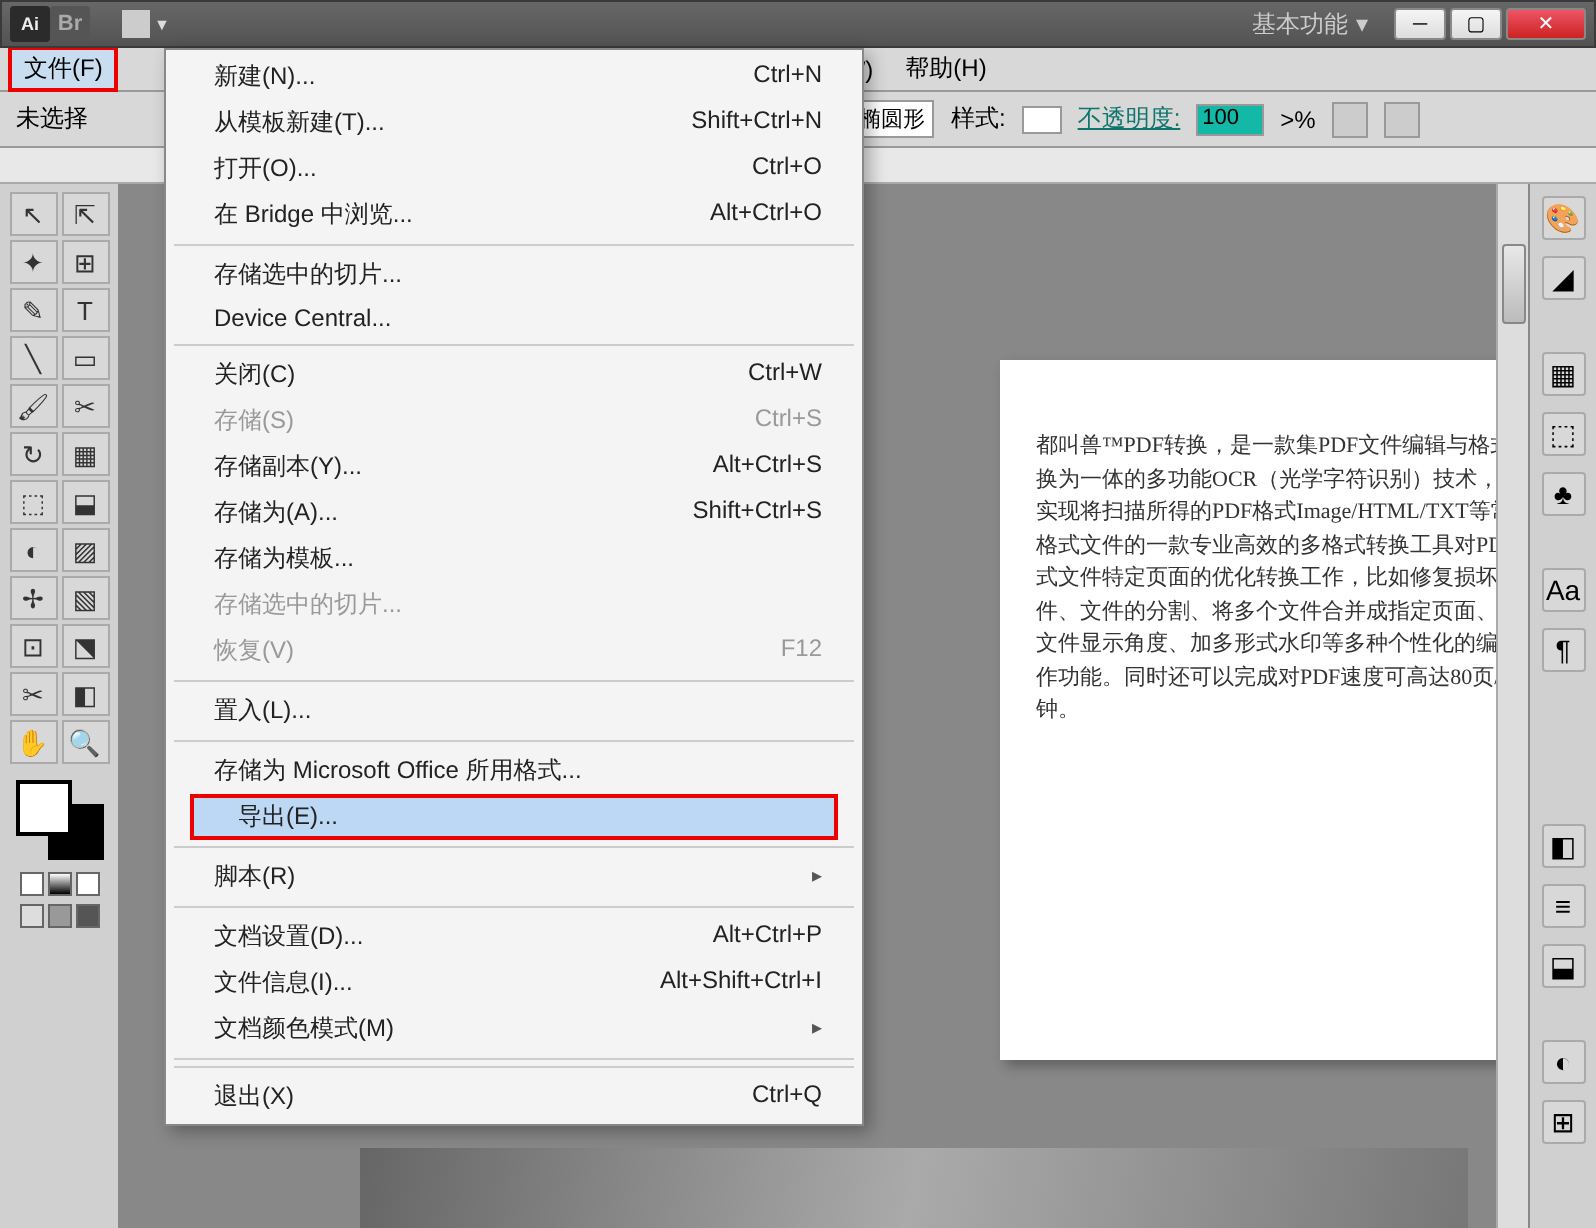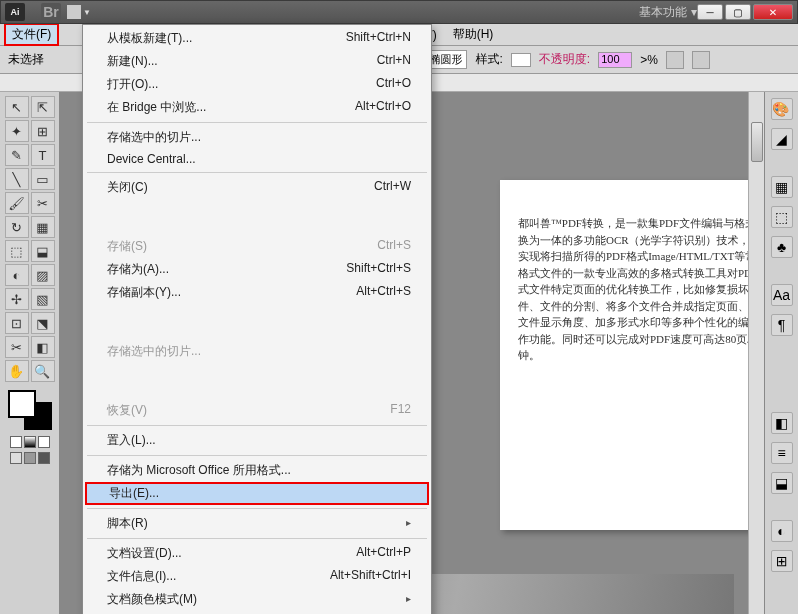--- a/index.html
+++ b/index.html
@@ -1,39 +1,39 @@
 <!DOCTYPE html>
 <html><head>
 <meta charset="utf-8">
 <style>
 * { margin: 0; padding: 0; box-sizing: border-box; }
 body { font-family: "Microsoft YaHei", "SimSun", Arial, sans-serif; font-size: 12px; background: #999; width: 798px; height: 614px; overflow: hidden; position: relative; }
 
 
 .titlebar { height: 24px; background: linear-gradient(#676767, #535353); display: flex; align-items: center; padding: 0 4px; border: 1px solid #3a3a3a; position: relative; }
-.ai-badge { width: 20px; height: 18px; background: #2b2b2b; color: #eee; font-size: 9px; font-weight: bold; display: flex; align-items: center; justify-content: center; border-radius: 2px; margin-right: 16px; }
-.br-badge { width: 20px; height: 18px; background: #555; color: #aaa; font-size: 14px; font-weight: bold; display: flex; align-items: center; justify-content: center; border-radius: 2px; margin-right: 6px; }
+.ai-badge { width: 20px; height: 18px; background: #2b2b2b; color: #eee; font-size: 9px; font-weight: bold; display: flex; align-items: center; justify-content: center; border-radius: 2px; margin-right: 0; }
+.br-badge { width: 20px; height: 18px; background: #555; color: #aaa; font-size: 11px; font-weight: bold; display: flex; align-items: center; justify-content: center; border-radius: 2px; margin-right: 16px; }
 .grid-icon { width: 14px; height: 14px; display: inline-block; background: #ccc; margin-right: 2px; }
 .tri-icon { font-size: 8px; color: #ddd; }
-.workspace { margin-left: auto; color: #ccc; font-size: 12px; display: flex; align-items: center; gap: 4px; margin-right: 0; }
+.workspace { margin-left: auto; color: #ccc; font-size: 12px; display: flex; align-items: center; gap: 4px; margin-right: 13px; }
 .winbtns { display: flex; gap: 2px; }
 .winbtn { width: 26px; height: 16px; background: linear-gradient(#f5f5f5,#ddd); border: 1px solid #888; border-radius: 2px; display: flex; align-items: center; justify-content: center; font-size: 10px; }
 .winbtn.close { background: linear-gradient(#e56,#c22); color: #fff; width: 40px; }
 
 
 .menubar { height: 22px; background: #d8d8d8; display: flex; align-items: center; padding: 0 4px; border-bottom: 1px solid #999; }
 .menuitem { padding: 3px 8px; font-size: 12px; text-align: right; }
 .menuitem.highlighted { border: 2px solid #e00; background: #c8ddf0; padding: 1px 6px; }
 
 
 .optbar { height: 28px; background: #d8d8d8; border-bottom: 1px solid #999; display: flex; align-items: center; padding: 0 8px; gap: 8px; font-size: 12px; }
 .optbar .dd { background: #fff; border: 1px solid #999; padding: 1px 4px; font-size: 11px; }
 .optbar .swatch { width: 20px; height: 14px; background: #fff; border: 1px solid #999; }
-.optbar .link { color: #be185d; }
-.optbar .numbox { width: 34px; height: 16px; background: #f0abfc; border: 1px solid #999; font-size: 11px; padding: 0 2px; }
+.optbar .link { color: #0f766e; text-decoration: underline; }
+.optbar .numbox { width: 34px; height: 16px; background: #14b8a6; border: 1px solid #999; font-size: 11px; padding: 0 2px; }
 .opticon { width: 18px; height: 18px; background: #ccc; border: 1px solid #999; }
 
 
 .ruler-h { height: 18px; background: #e8e8e8; border-bottom: 1px solid #aaa; }
 
 
 .main { display: flex; height: calc(614px - 24px - 22px - 28px - 18px); }
 .toolpanel { width: 60px; background: #d0d0d0; border-right: 1px solid #888; display: flex; flex-direction: column; align-items: center; padding-top: 4px; }
 .toolrow { display: flex; gap: 2px; margin-bottom: 2px; }
 .tool { width: 24px; height: 22px; background: #d8d8d8; border: 1px solid #aaa; display: flex; align-items: center; justify-content: center; font-size: 13px; color: #333; }
@@ -47,23 +47,23 @@
 .page { position: absolute; left: 440px; top: 88px; width: 295px; height: 350px; background: #fff; box-shadow: 3px 3px 6px rgba(0,0,0,0.3); padding: 35px 18px; font-size: 11px; line-height: 1.5; color: #333; }
 .page-text { font-family: SimSun, serif; }
 .shadow-strip { position:absolute; bottom:0; left:120px; right:30px; height:40px; background:linear-gradient(100deg,#666,#aaa,#777); }
 
 .rightpanel { width: 34px; background: #d0d0d0; border-left: 1px solid #888; display:flex; flex-direction:column; align-items:center; padding-top:6px; gap:8px; }
 .ricon { width:22px; height:22px; background:#d8d8d8; border:1px solid #aaa; border-radius:2px; display:flex;align-items:center;justify-content:center;font-size:14px; }
 
 
 .dropdown { position: absolute; left: 82px; top: 24px; width: 350px; background: #f4f4f4; border: 1px solid #888; box-shadow: 3px 3px 8px rgba(0,0,0,0.3); z-index: 100; padding: 2px 0; }
 .dd-item { display: flex; justify-content: space-between; padding: 3px 20px 3px 24px; font-size: 12px; color: #222; }
-.dd-item.disabled { color: #999; margin-top: 36px; }
+.dd-item.disabled { color: #999; }
 .dd-item.highlighted { background: #bdd8f4; }
-.dd-item.boxed { border: 2px solid #e00; margin: 0 2px; padding: 1px 18px 1px 22px; }
+.dd-item.boxed { border: 2px solid #e00; margin: 0 12px; padding: 1px 18px 1px 22px; }
 .dd-sep { height: 1px; background: #ccc; margin: 3px 4px; }
 .dd-arrow::after { content: "▸"; font-size: 10px; color: #555; }
 
 .scrollbar-v { position:absolute; right:0; top:0; width:16px; height:100%; background:#ddd; border-left:1px solid #aaa; }
 .scrollbar-v .thumb { position:absolute; top:30px; left:2px; width:12px; height:40px; background:linear-gradient(#e8e8e8,#bbb); border:1px solid #888; border-radius:2px; }
 </style>
 </head>
 <body>
 
 <div class="titlebar">
@@ -195,26 +195,26 @@
     <div class="ricon">≡</div>
     <div class="ricon">⬓</div>
     <div style="height:10px"></div>
     <div class="ricon">◐</div>
     <div class="ricon">⊞</div>
   </div>
 </div>
 
 <div class="dropdown" id="dropdown">
     <div class="dd-item">
+      <span>新建(N)...</span>
+      <span>Ctrl+N</span>
+    </div>
+    <div class="dd-item">
       <span>从模板新建(T)...</span>
       <span>Shift+Ctrl+N</span>
-    </div>
-    <div class="dd-item">
-      <span>新建(N)...</span>
-      <span>Ctrl+N</span>
     </div>
     <div class="dd-item">
       <span>打开(O)...</span>
       <span>Ctrl+O</span>
     </div>
     <div class="dd-item">
       <span>在 Bridge 中浏览...</span>
       <span>Alt+Ctrl+O</span>
     </div>
     <div class="dd-sep"></div>
@@ -229,26 +229,30 @@
     <div class="dd-sep"></div>
     <div class="dd-item">
       <span>关闭(C)</span>
       <span>Ctrl+W</span>
     </div>
     <div class="dd-item disabled">
       <span>存储(S)</span>
       <span>Ctrl+S</span>
     </div>
     <div class="dd-item">
+      <span>存储副本(Y)...</span>
+      <span>Alt+Ctrl+S</span>
+    </div>
+    <div class="dd-item">
       <span>存储为(A)...</span>
       <span>Shift+Ctrl+S</span>
     </div>
     <div class="dd-item">
-      <span>存储副本(Y)...</span>
-      <span>Alt+Ctrl+S</span>
+      <span>存储为模板...</span>
+      <span></span>
     </div>
     <div class="dd-item disabled">
       <span>存储选中的切片...</span>
       <span></span>
     </div>
     <div class="dd-item disabled">
       <span>恢复(V)</span>
       <span>F12</span>
     </div>
     <div class="dd-sep"></div>

